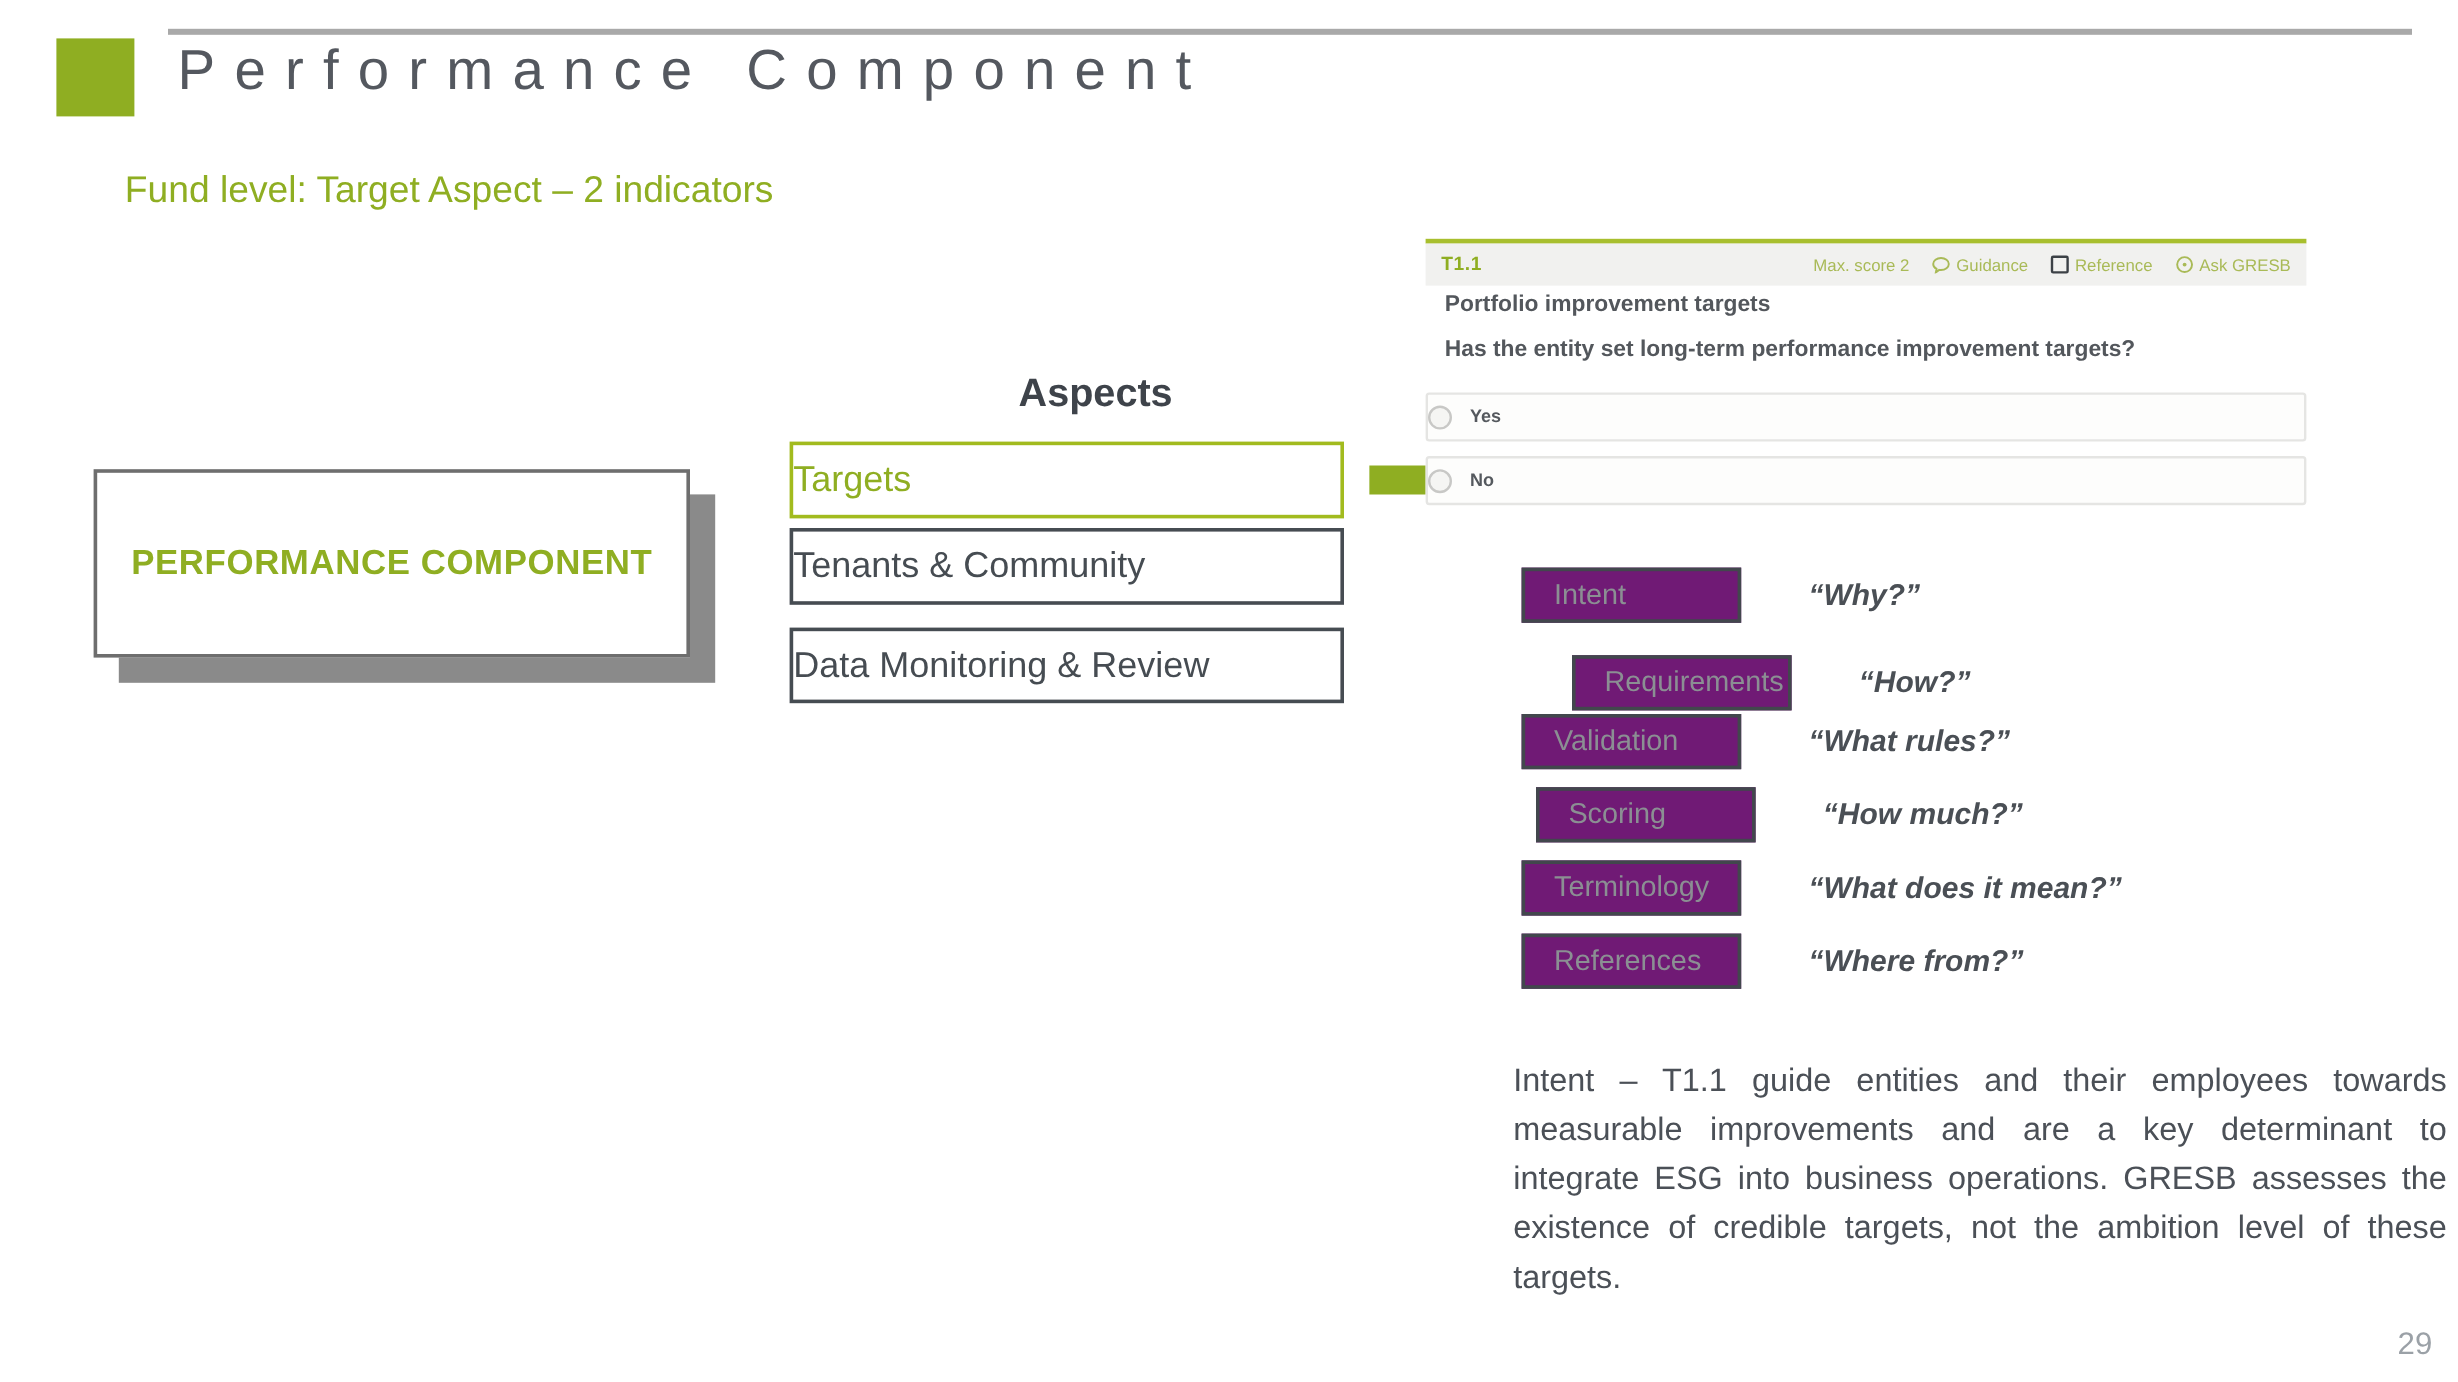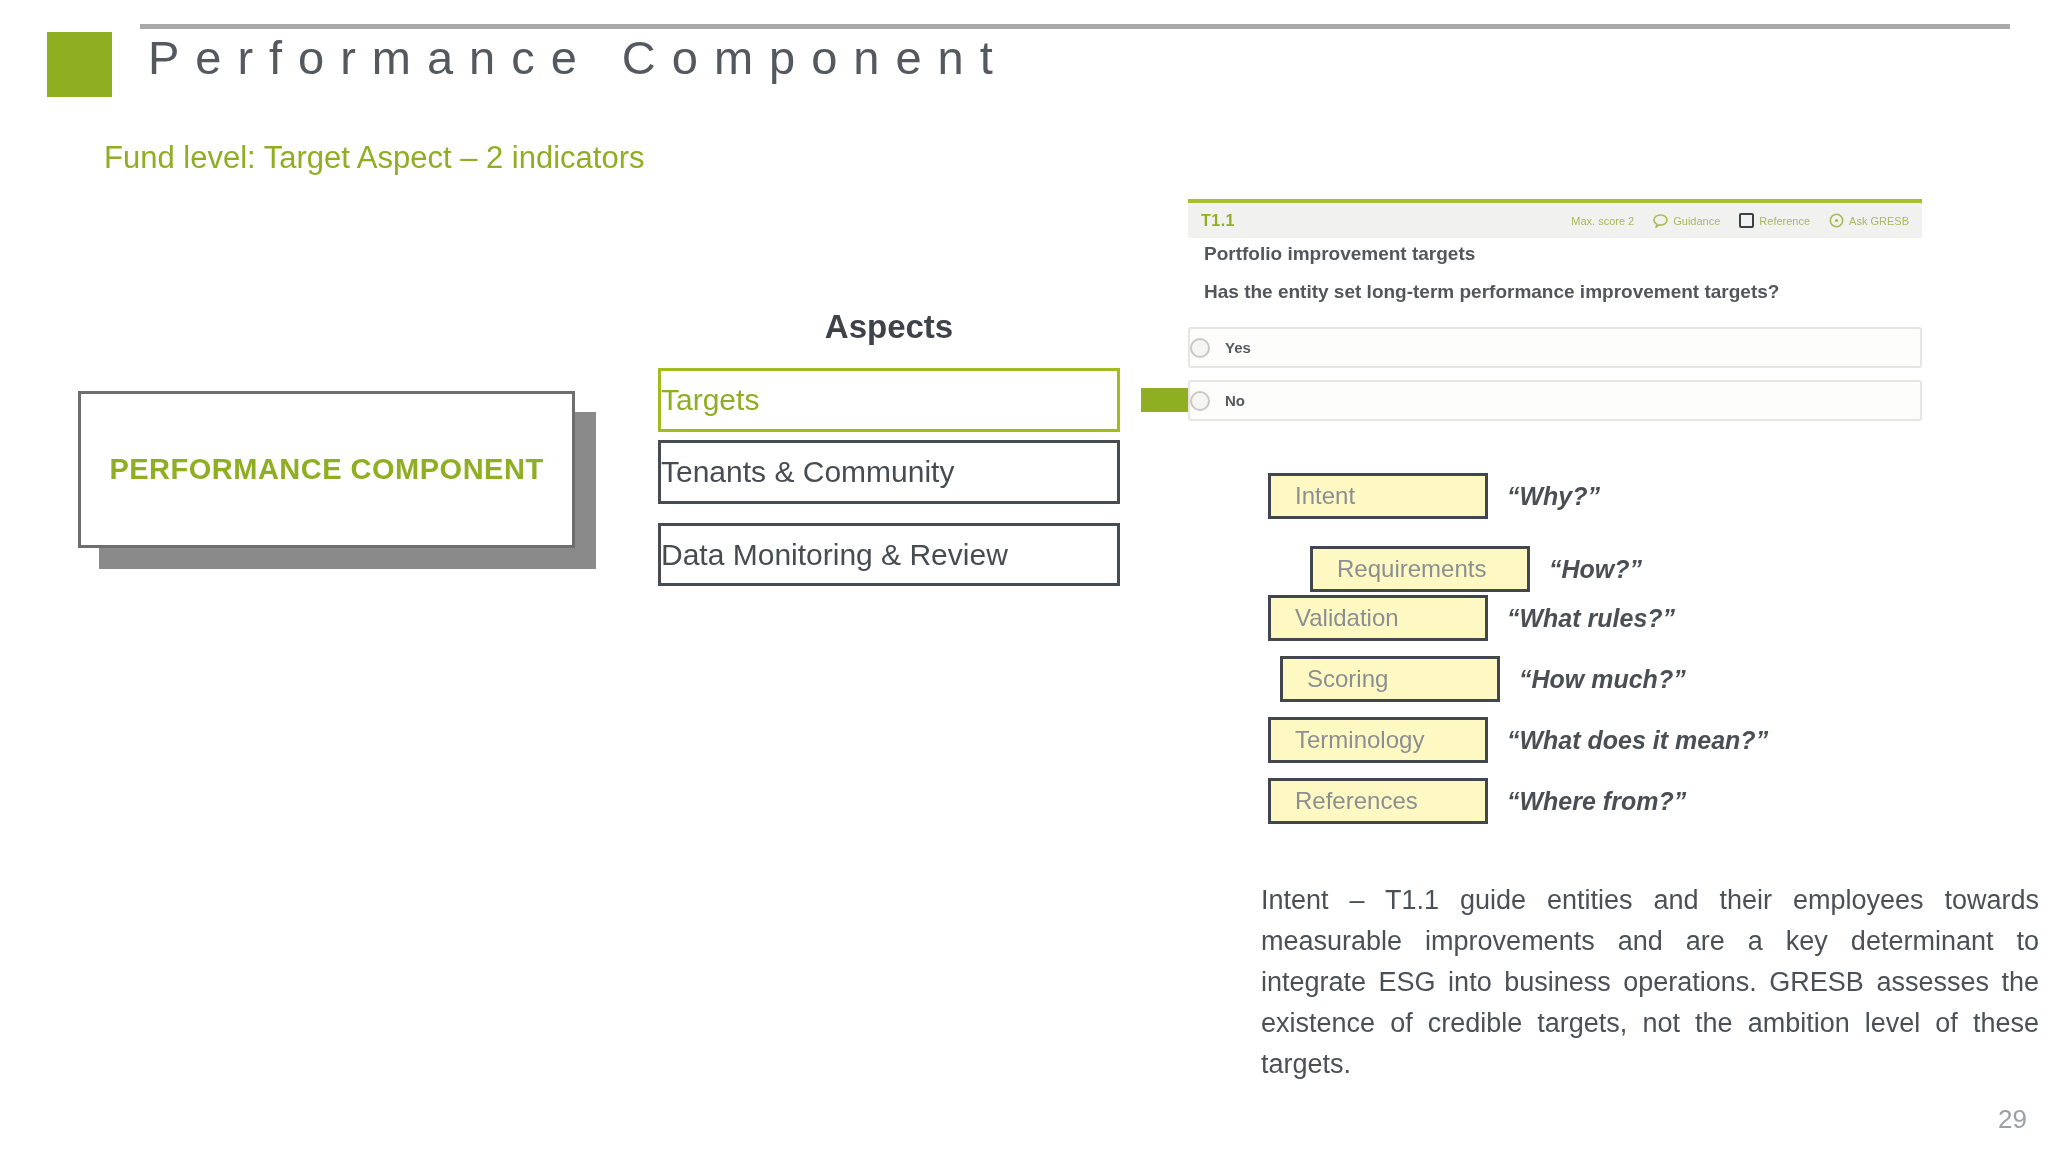--- a/index.html
+++ b/index.html
@@ -7,44 +7,44 @@
   .slide{position:absolute;inset:0;background:#ffffff;}
 
   .top-rule{position:absolute;left:140px;top:24px;width:1870px;height:5px;background:#a9a9a9;}
   .title-square{position:absolute;left:47px;top:32px;width:65px;height:65px;background:#8fae22;}
   .title{position:absolute;left:148px;top:30px;margin:0;font-size:47px;font-weight:400;color:#54585f;letter-spacing:0.34em;white-space:nowrap;}
   .subtitle{position:absolute;left:104px;top:140px;font-size:31px;color:#8fae22;white-space:nowrap;}
 
   .perf-box{position:absolute;left:78px;top:391px;width:497px;height:157px;background:#ffffff;border:3px solid #6e6e6e;box-shadow:21px 21px 0 0 #8a8a8a;display:flex;align-items:center;justify-content:center;box-sizing:border-box;}
   .perf-box span{font-size:29px;font-weight:700;color:#8fae22;letter-spacing:0.5px;}
 
-  .aspects-heading{position:absolute;left:658px;top:308px;width:462px;text-align:center;font-size:33px;font-weight:700;color:#3e434a;}
+  .aspects-heading{position:absolute;left:682px;top:308px;width:462px;text-align:center;font-size:33px;font-weight:700;color:#3e434a;}
   .aspect-box{position:absolute;left:658px;width:462px;height:64px;background:#ffffff;display:flex;align-items:center;box-sizing:border-box;font-size:30px;}
   .aspect-targets{top:368px;border:3px solid #a2bb1e;color:#8fae22;}
   .aspect-tenants{top:440px;border:3px solid #464c52;color:#464c52;}
   .aspect-data{top:511px;height:63px;border:3px solid #464c52;color:#464c52;margin-top:12px;}
 
   .arrow{position:absolute;left:1141px;top:372px;}
 
   .form-panel{position:absolute;left:1188px;top:199px;width:734px;height:246px;background:#ffffff;}
   .form-topline{position:absolute;left:0;top:0;width:734px;height:4px;background:#a8bf2e;}
   .form-header{position:absolute;left:0;top:4px;width:734px;height:35px;background:#f1f1ef;display:flex;align-items:center;justify-content:space-between;padding:0 13px;box-sizing:border-box;}
   .form-id{font-size:16px;font-weight:700;color:#8fae22;letter-spacing:0.5px;}
-  .form-meta{display:flex;align-items:center;gap:19px;font-size:11px;color:#a9ba57;}
+  .form-meta{display:flex;align-items:center;gap:19px;font-size:14px;color:#a9ba57;}
   .meta-item{display:flex;align-items:center;gap:5px;}
   .cb{display:inline-block;width:11px;height:11px;border:2px solid #3c4146;border-radius:2px;background:#f1f1ef;}
   .form-title{position:absolute;left:16px;top:44px;font-size:19px;font-weight:600;color:#53575c;}
   .form-question{position:absolute;left:16px;top:82px;font-size:19px;font-weight:600;color:#53575c;}
   .option-row{position:absolute;left:0;width:734px;height:41px;border:2px solid #e5e5e3;border-radius:3px;background:#fdfdfc;display:flex;align-items:center;box-sizing:border-box;}
   .option-yes{top:128px;}
   .option-no{top:181px;}
   .radio{width:16px;height:16px;border:2px solid #c8c8c6;border-radius:50%;background:#f5f5f3;}
   .option-label{margin-left:15px;font-size:15px;font-weight:600;color:#55595e;}
 
-  .sbox{position:absolute;left:1268px;width:220px;height:46px;border:3px solid #42474d;background:#fef9c3;box-sizing:border-box;display:flex;align-items:center;padding-left:24px;font-size:24px;color:#8b8f93;}
+  .sbox{position:absolute;left:1268px;width:183px;height:46px;border:3px solid #42474d;background:#701a75;box-sizing:border-box;display:flex;align-items:center;padding-left:24px;font-size:24px;color:#8b8f93;}
   .squote{position:absolute;left:1507px;width:540px;height:46px;display:flex;align-items:center;font-size:25px;font-style:italic;font-weight:600;color:#4a4f55;}
   .r0{top:473px;} .r1{top:546px;margin-left:42px;} .r2{top:595px;} .r3{top:656px;margin-left:12px;} .r4{top:717px;} .r5{top:778px;}
 
   .intent-para{position:absolute;left:1261px;top:880px;width:778px;margin:0;font-size:27px;line-height:41px;text-align:justify;color:#4b5057;}
   .page-num{position:absolute;left:1998px;top:1104px;font-size:26px;color:#9ba1a7;}
 </style>
 </head>
 <body>
 
 <div class="slide">

